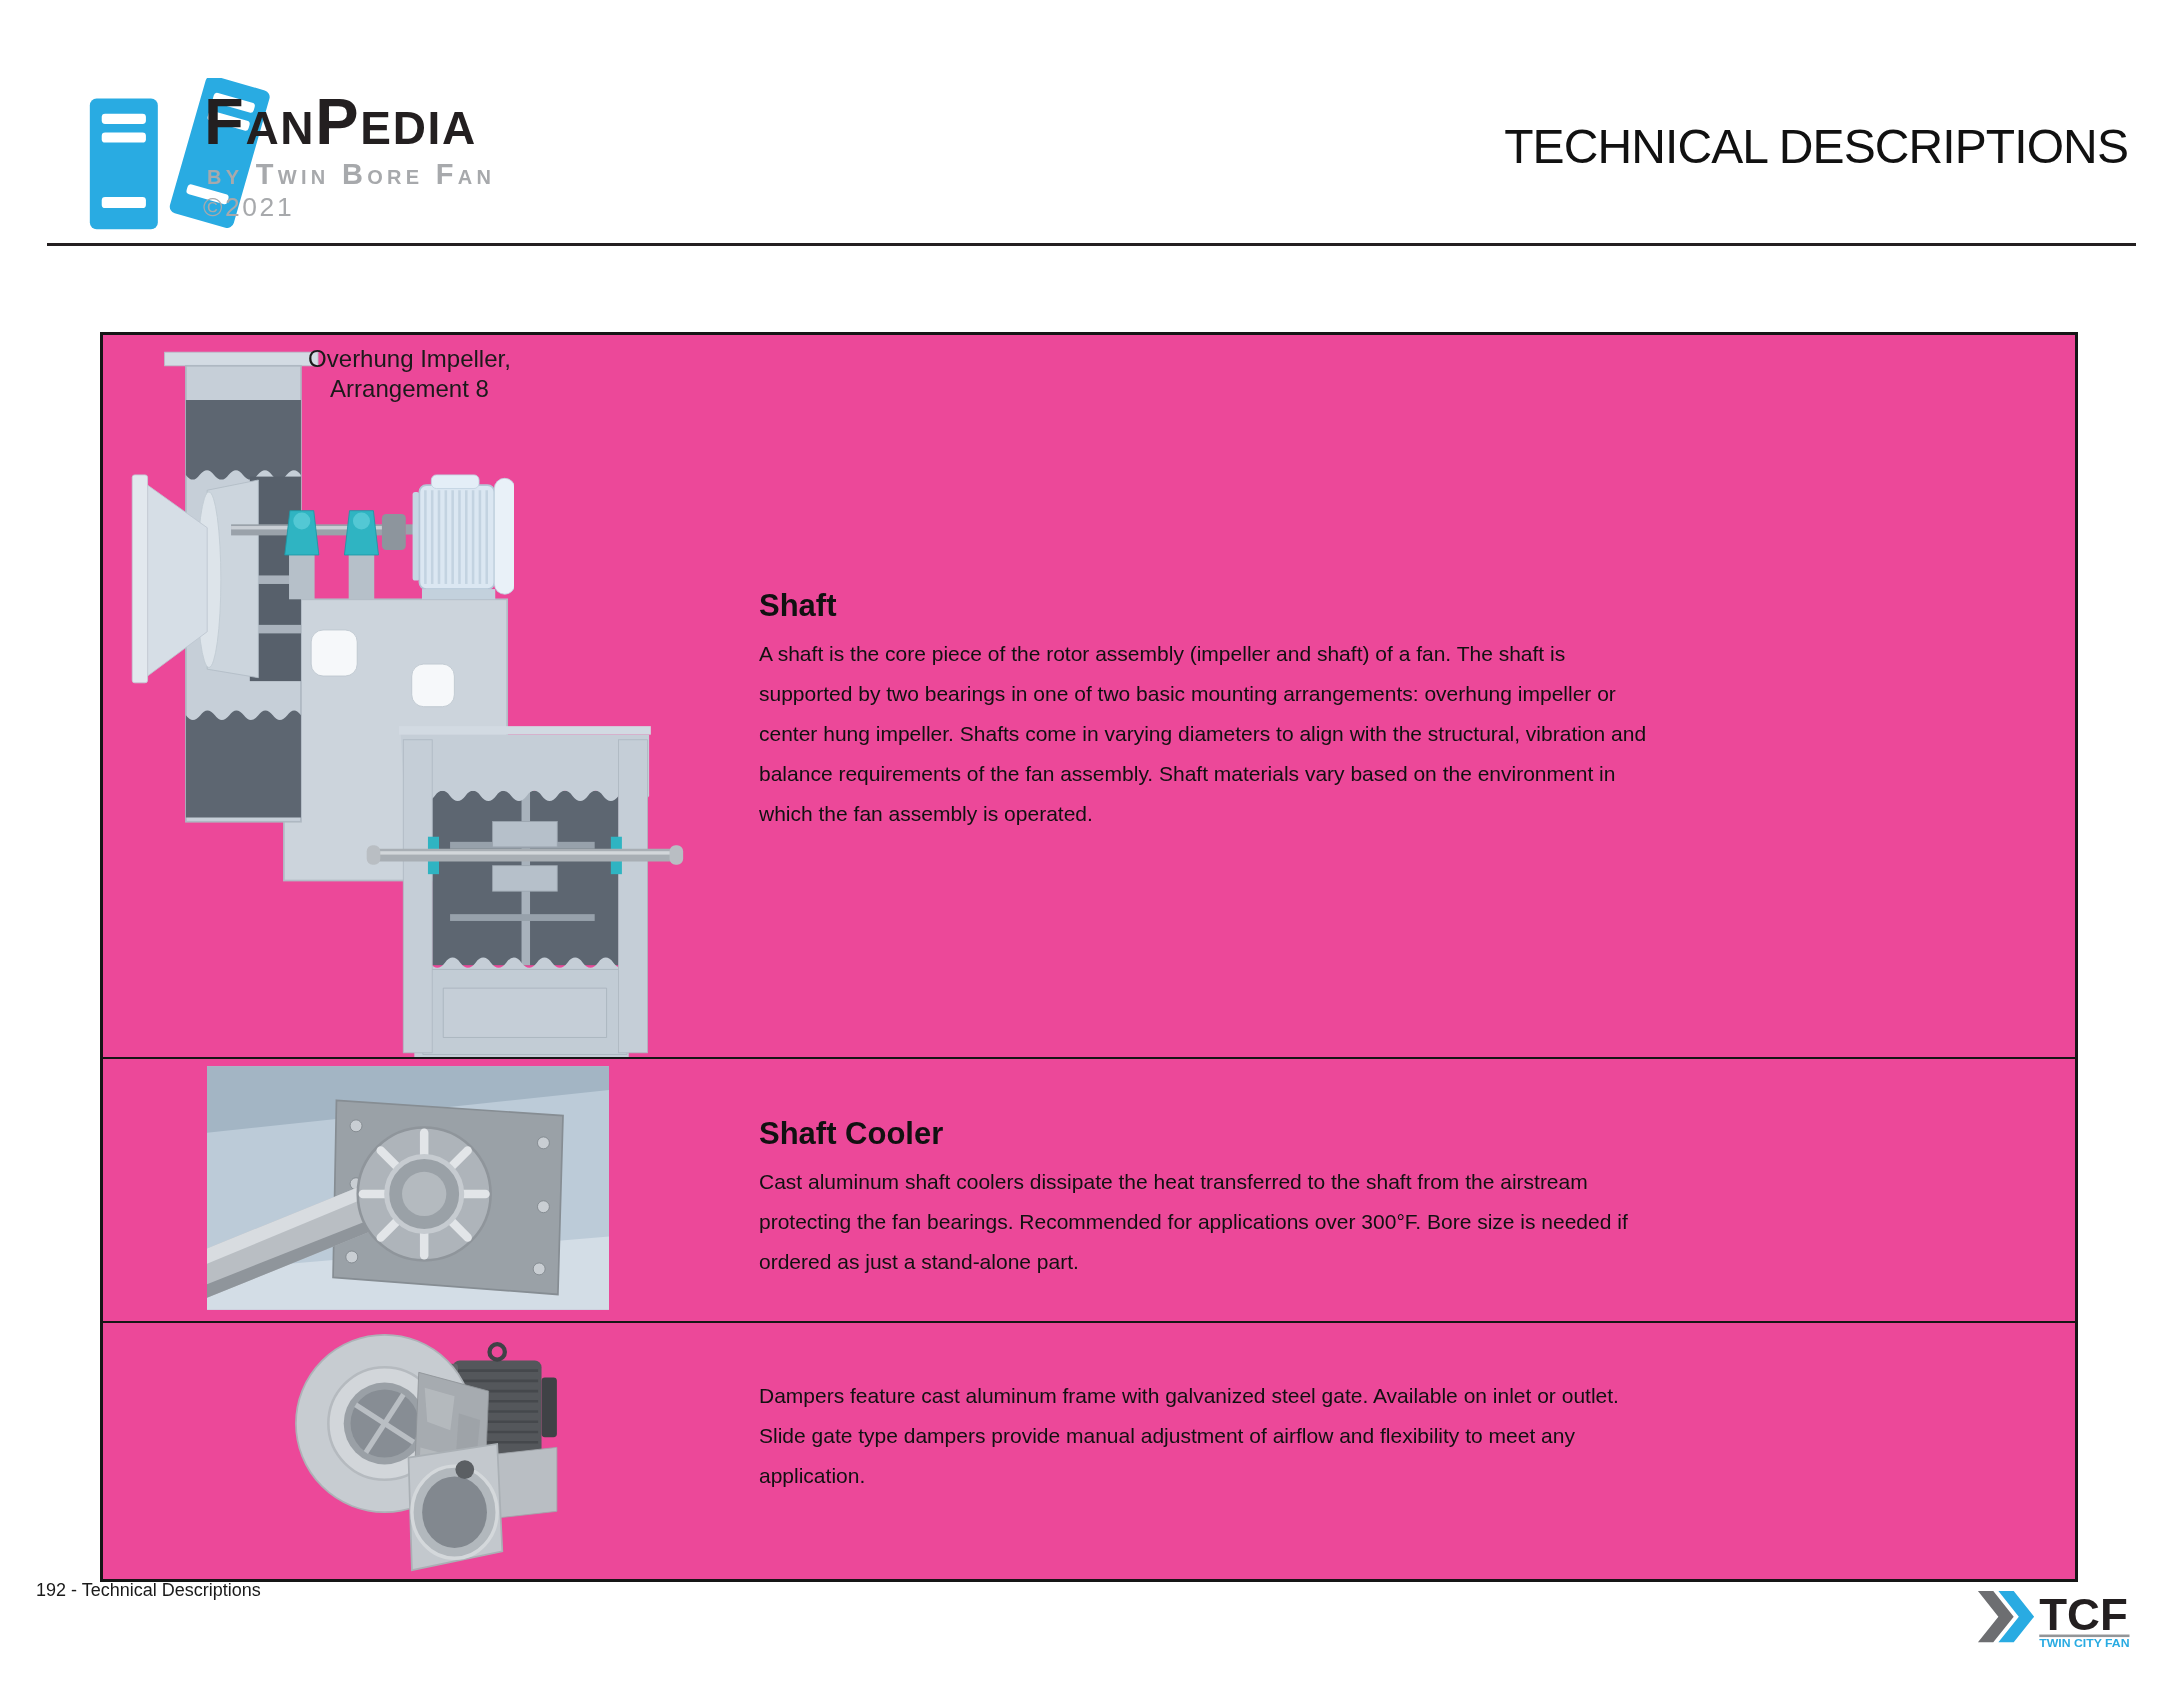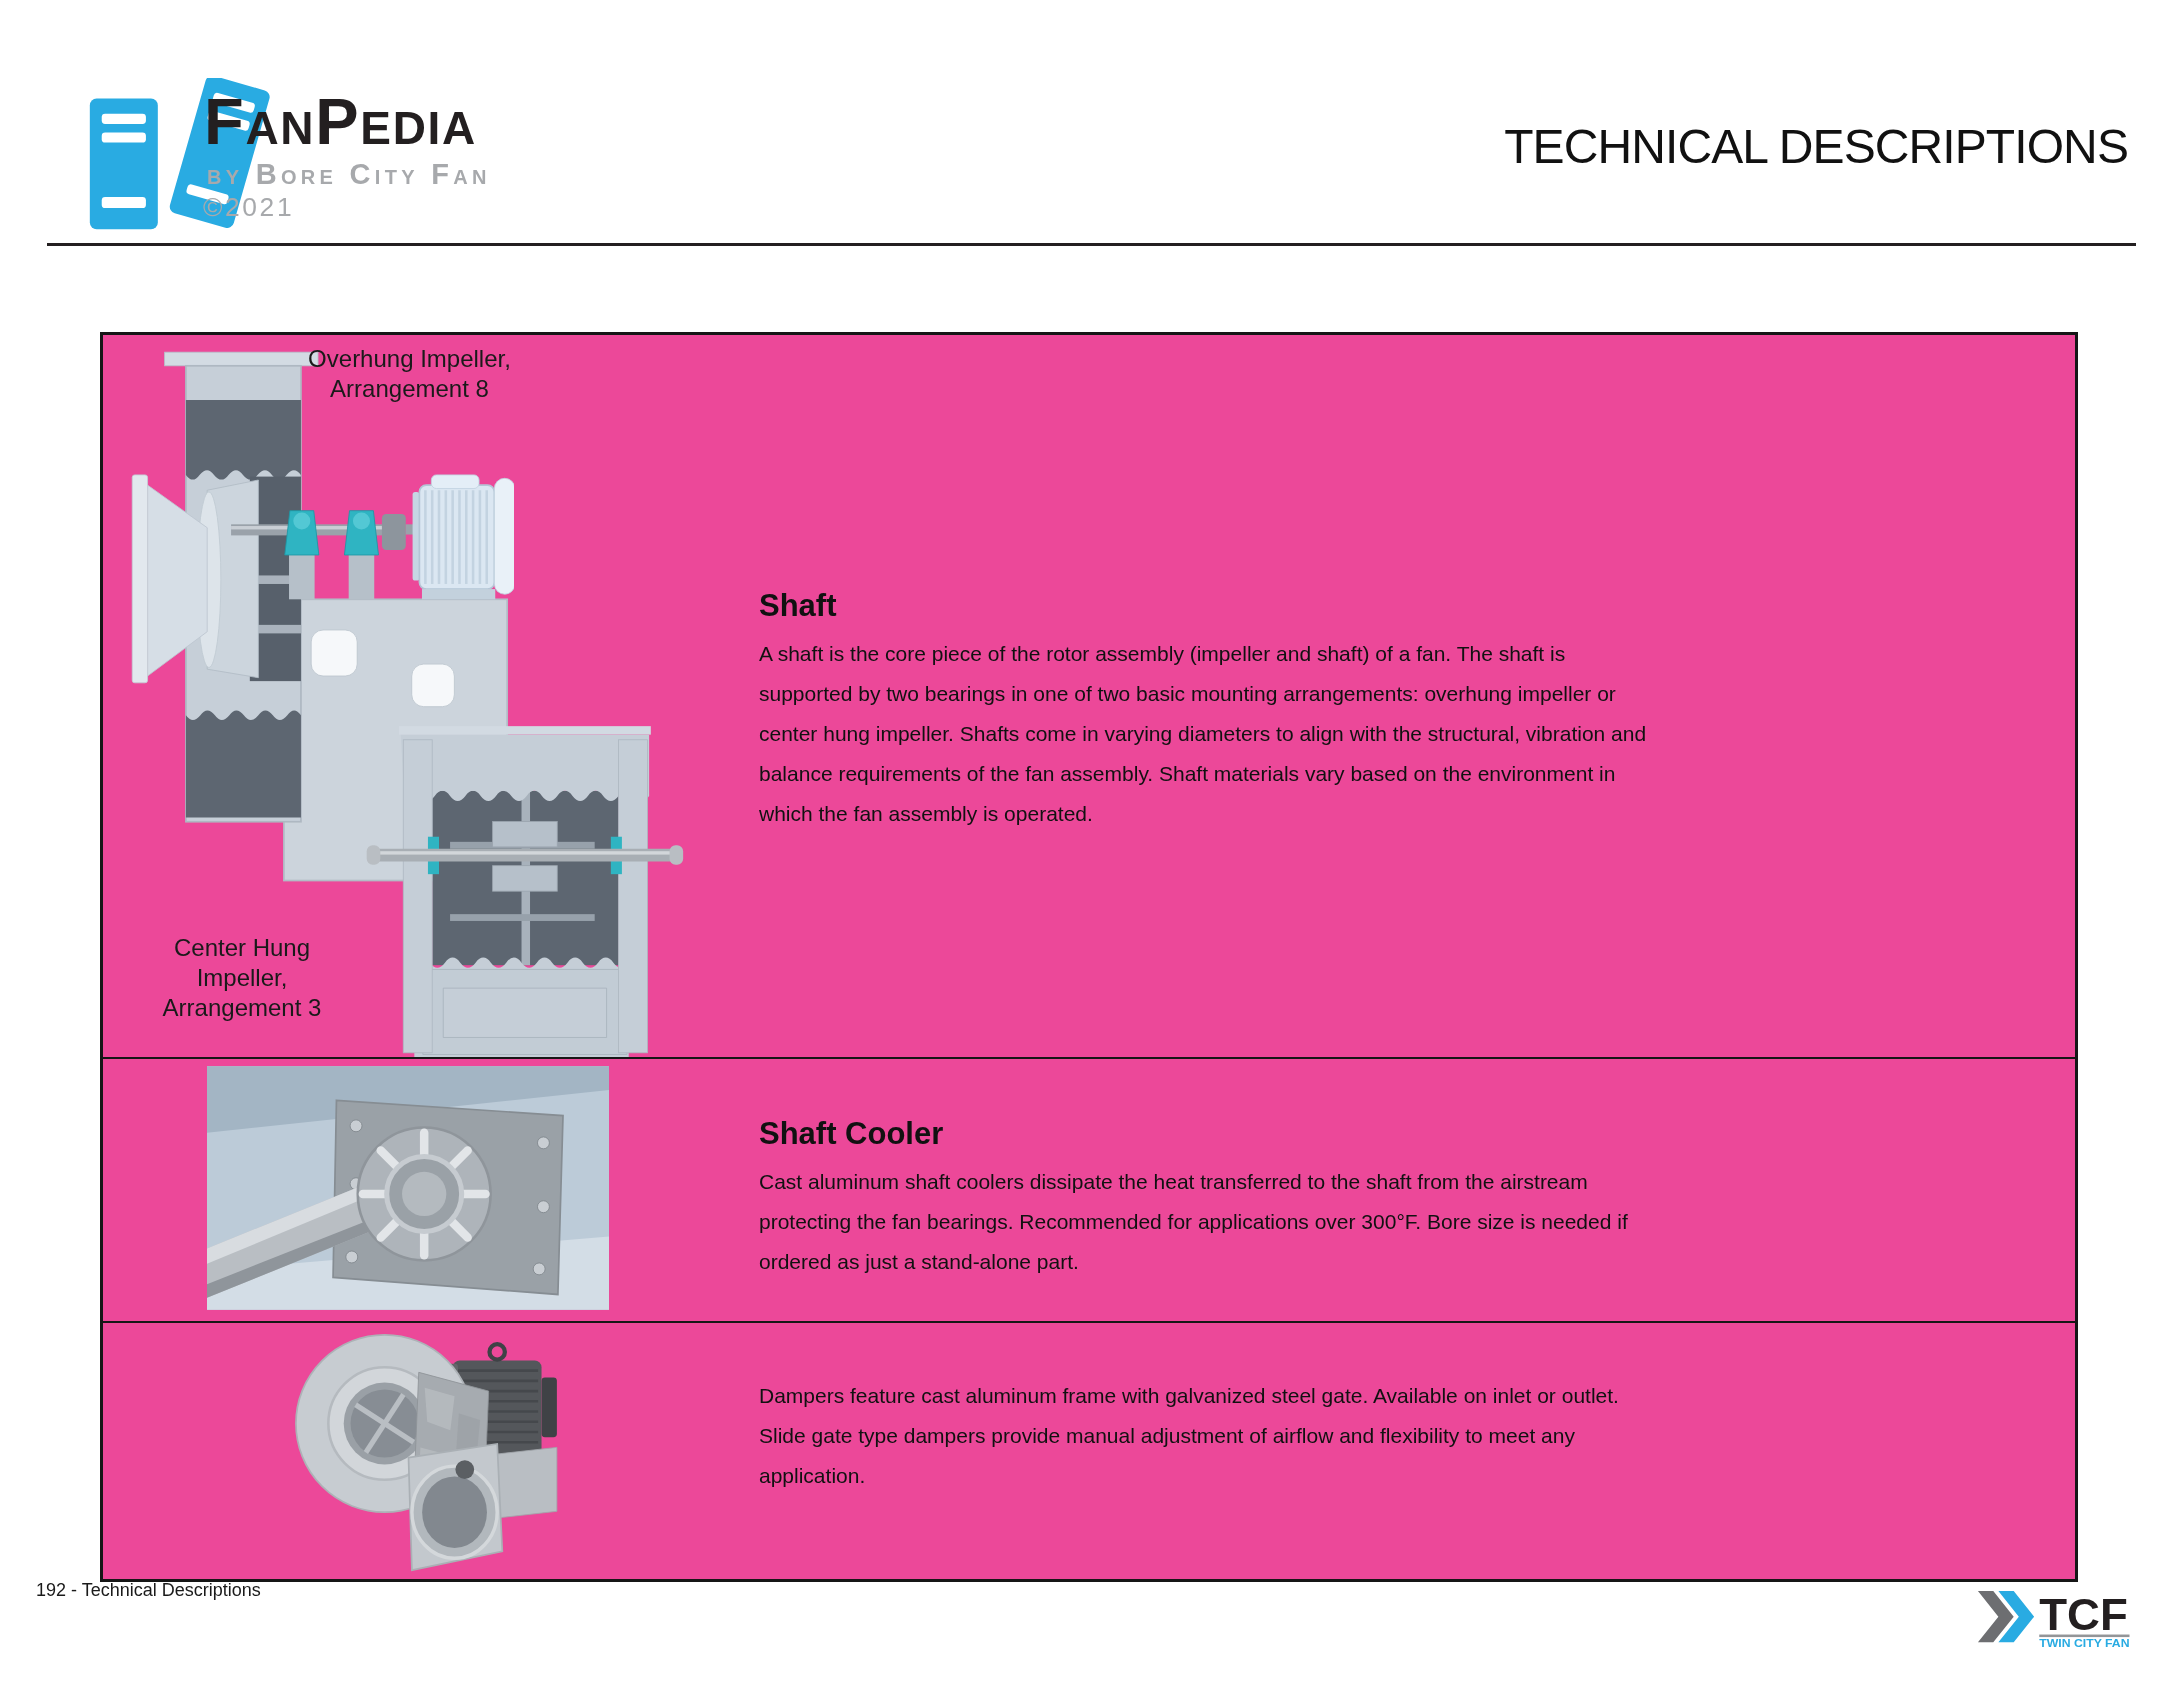--- a/index.html
+++ b/index.html
@@ -60,21 +60,21 @@
       <rect x="16" y="140" width="52" height="13" rx="4" fill="#ffffff"></rect>
       <g transform="rotate(16 150 100)">
         <rect x="112" y="2" width="78" height="168" rx="8" fill="#29ABE2"></rect>
         <rect x="126" y="20" width="50" height="12" rx="4" fill="#ffffff"></rect>
         <rect x="126" y="42" width="50" height="12" rx="4" fill="#ffffff"></rect>
         <rect x="126" y="132" width="50" height="12" rx="4" fill="#ffffff"></rect>
       </g>
     </svg>
   </div>
   <div class="abs logo-title">FanPedia</div>
-  <div class="abs logo-subtitle">by Bore City Fan</div>
+  <div class="abs logo-subtitle">by Twin Bore Fan</div>
   <div class="abs logo-copyright">©2021</div>
   <div class="abs page-title">TECHNICAL DESCRIPTIONS</div>
   <div class="abs header-divider"></div>
 
   <div class="abs content-table">
 
     <div class="trow trow-1">
 
       <svg class="abs illus illus-fan1" width="392" height="537" viewBox="0 0 460 630">
 
@@ -155,22 +155,20 @@
 
         <rect x="74" y="144" width="13" height="44" fill="#2fb4c2"></rect>
         <rect x="289" y="144" width="13" height="44" fill="#2fb4c2"></rect>
 
         <rect x="6" y="158" width="364" height="15" rx="7" fill="#a8aeb4"></rect>
         <rect x="6" y="161" width="364" height="4" fill="#d2d6da"></rect>
         <rect x="2" y="154" width="16" height="23" rx="7" fill="#b9bec3"></rect>
         <rect x="358" y="154" width="16" height="23" rx="7" fill="#b9bec3"></rect>
       </svg>
 
-      <div class="abs caption caption-2">Center Hung Impeller,
-Arrangement 3</div>
 
       <div class="abs section-text section-text-1">
         <h3 class="section-heading">Shaft</h3>
         <div class="section-body">A shaft is the core piece of the rotor assembly (impeller and shaft) of a fan. The shaft is
 supported by two bearings in one of two basic mounting arrangements: overhung impeller or
 center hung impeller. Shafts come in varying diameters to align with the structural, vibration and
 balance requirements of the fan assembly. Shaft materials vary based on the environment in
 which the fan assembly is operated.</div>
       </div>
     </div>

